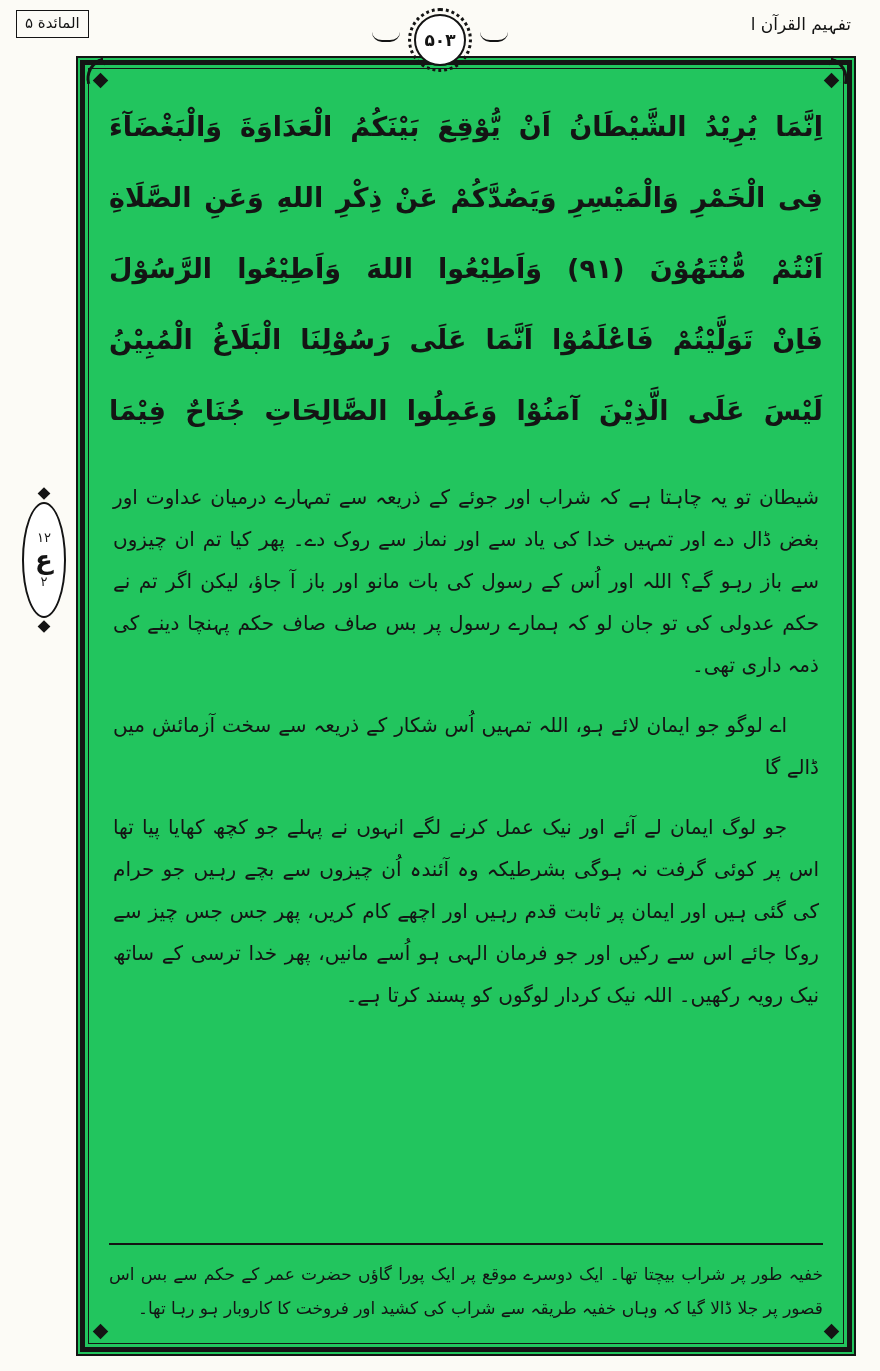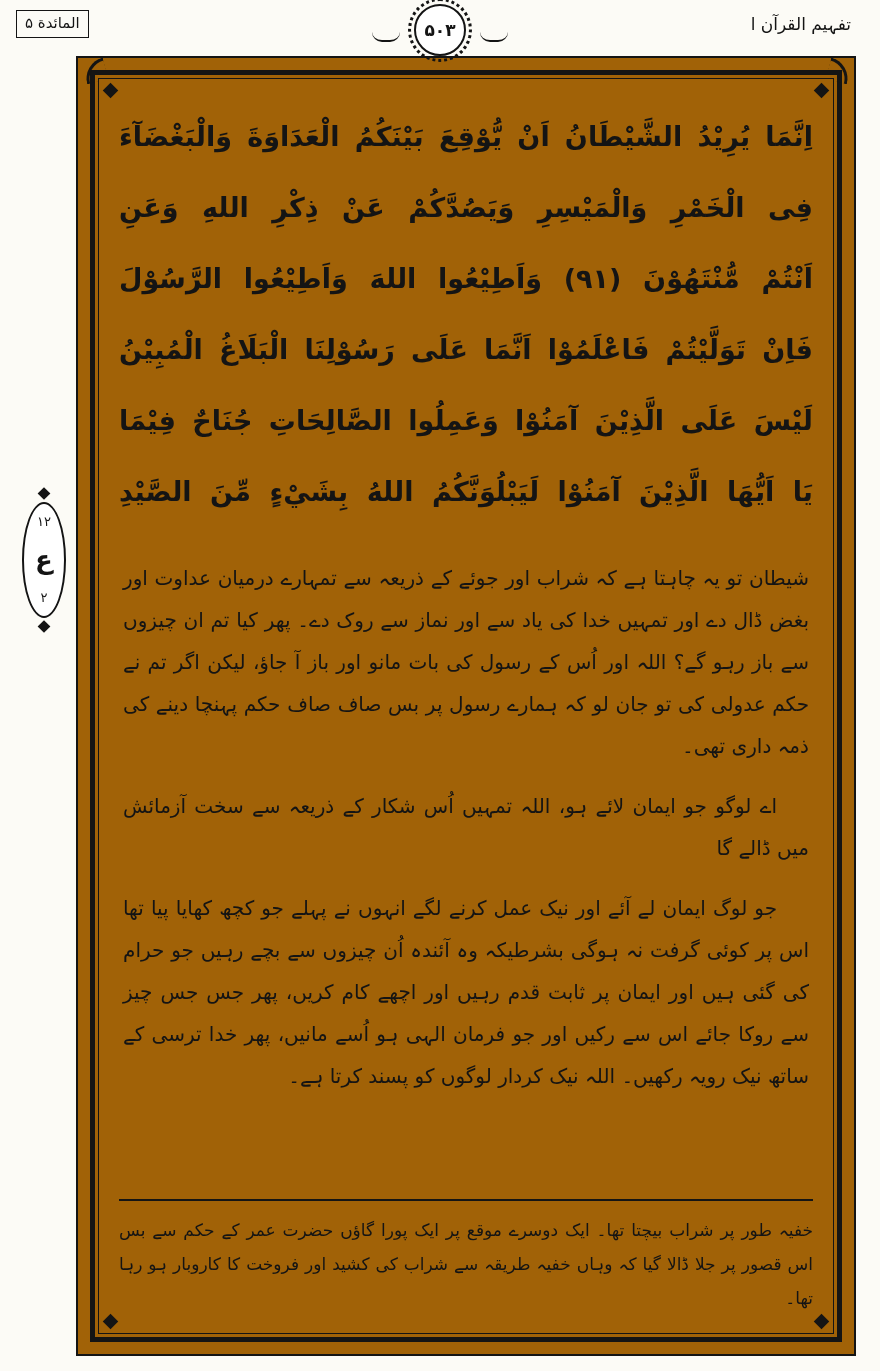--- a/index.html
+++ b/index.html
@@ -19,21 +19,21 @@
     position: absolute; top: 14px; right: 29px;
     font-size: 17px; letter-spacing: .5px;
   }
   .hdr-left-box {
     position: absolute; top: 10px; left: 16px;
     border: 1.5px solid #141414;
     padding: 3px 8px 5px;
     font-size: 15px;
   }
   .medallion {
-    position: absolute; top: 4px; left: 50%;
+    position: absolute; top: 14px; left: 50%;
     transform: translateX(-50%);
     width: 52px; height: 52px;
     background: #fff;
     border: 2px solid #141414; border-radius: 50%;
     display: flex; align-items: center; justify-content: center;
     font-size: 17px; font-weight: bold;
     z-index: 3;
   }
   .medallion::before {
     content: ""; position: absolute; inset: -8px;
@@ -61,39 +61,39 @@
 
   
   .ruku {
     position: absolute; left: 22px; top: 502px;
     width: 44px; height: 116px;
     border: 2.5px solid #141414;
     border-radius: 50%;
     background: #fff;
     display: flex; flex-direction: column;
     align-items: center; justify-content: center;
-    gap: 17px; z-index: 2;
+    gap: 1px; z-index: 2;
   }
   .ruku::before, .ruku::after {
     content: ""; position: absolute; left: 50%;
     width: 9px; height: 9px; background: #141414;
     transform: translateX(-50%) rotate(45deg);
   }
   .ruku::before { top: -15px; }
   .ruku::after  { bottom: -15px; }
   .ruku-top, .ruku-bottom { font-size: 13px; line-height: 14px; }
   .ruku-ain { font-size: 26px; font-weight: bold; line-height: 28px; }
 
   
   .frame {
     position: absolute; top: 56px; left: 76px;
     width: 780px; height: 1300px;
     border: 2px solid #141414;
-    padding: 12px;
-    background: #a16207;
+    padding: 2px;
+    background: #22c55e;
   }
   .frame-mid { height: 100%; border: 5px solid #141414; padding: 3px; }
   .frame-in {
     position: relative; height: 100%;
     border: 1.5px solid #141414;
     padding: 18px 20px 14px;
     display: flex; flex-direction: column;
   }
   .corner {
     position: absolute; width: 11px; height: 11px;
@@ -164,21 +164,20 @@
         <div class="corner tr"></div>
         <div class="corner bl"></div>
         <div class="corner br"></div>
 
         <section class="quran" dir="rtl">
           <div class="q-line">اِنَّمَا يُرِيْدُ الشَّيْطَانُ اَنْ يُّوْقِعَ بَيْنَكُمُ الْعَدَاوَةَ وَالْبَغْضَآءَ</div>
           <div class="q-line">فِى الْخَمْرِ وَالْمَيْسِرِ وَيَصُدَّكُمْ عَنْ ذِكْرِ اللهِ وَعَنِ الصَّلَاةِ فَهَلْ</div>
           <div class="q-line">اَنْتُمْ مُّنْتَهُوْنَ (۹۱) وَاَطِيْعُوا اللهَ وَاَطِيْعُوا الرَّسُوْلَ وَاحْذَرُوْا</div>
           <div class="q-line">فَاِنْ تَوَلَّيْتُمْ فَاعْلَمُوْا اَنَّمَا عَلَى رَسُوْلِنَا الْبَلَاغُ الْمُبِيْنُ (۹۲)</div>
           <div class="q-line">لَيْسَ عَلَى الَّذِيْنَ آمَنُوْا وَعَمِلُوا الصَّالِحَاتِ جُنَاحٌ فِيْمَا طَعِمُوْا</div>
-          <div class="q-line">يَا اَيُّهَا الَّذِيْنَ آمَنُوْا لَيَبْلُوَنَّكُمُ اللهُ بِشَيْءٍ مِّنَ الصَّيْدِ</div>
         </section>
 
         <section class="urdu" dir="rtl">
           <p>شیطان تو یہ چاہتا ہے کہ شراب اور جوئے کے ذریعہ سے تمہارے درمیان عداوت اور بغض ڈال دے اور تمہیں خدا کی یاد سے اور نماز سے روک دے۔ پھر کیا تم ان چیزوں سے باز رہو گے؟ اللہ اور اُس کے رسول کی بات مانو اور باز آ جاؤ، لیکن اگر تم نے حکم عدولی کی تو جان لو کہ ہمارے رسول پر بس صاف صاف حکم پہنچا دینے کی ذمہ داری تھی۔</p>
           <p class="indent">اے لوگو جو ایمان لائے ہو، اللہ تمہیں اُس شکار کے ذریعہ سے سخت آزمائش میں ڈالے گا</p>
           <p class="indent">جو لوگ ایمان لے آئے اور نیک عمل کرنے لگے انہوں نے پہلے جو کچھ کھایا پیا تھا اس پر کوئی گرفت نہ ہوگی بشرطیکہ وہ آئندہ اُن چیزوں سے بچے رہیں جو حرام کی گئی ہیں اور ایمان پر ثابت قدم رہیں اور اچھے کام کریں، پھر جس جس چیز سے روکا جائے اس سے رکیں اور جو فرمان الہی ہو اُسے مانیں، پھر خدا ترسی کے ساتھ نیک رویہ رکھیں۔ اللہ نیک کردار لوگوں کو پسند کرتا ہے۔</p>
         </section>
 
         <div class="footnote-wrap">
           <hr class="footnote-rule">

